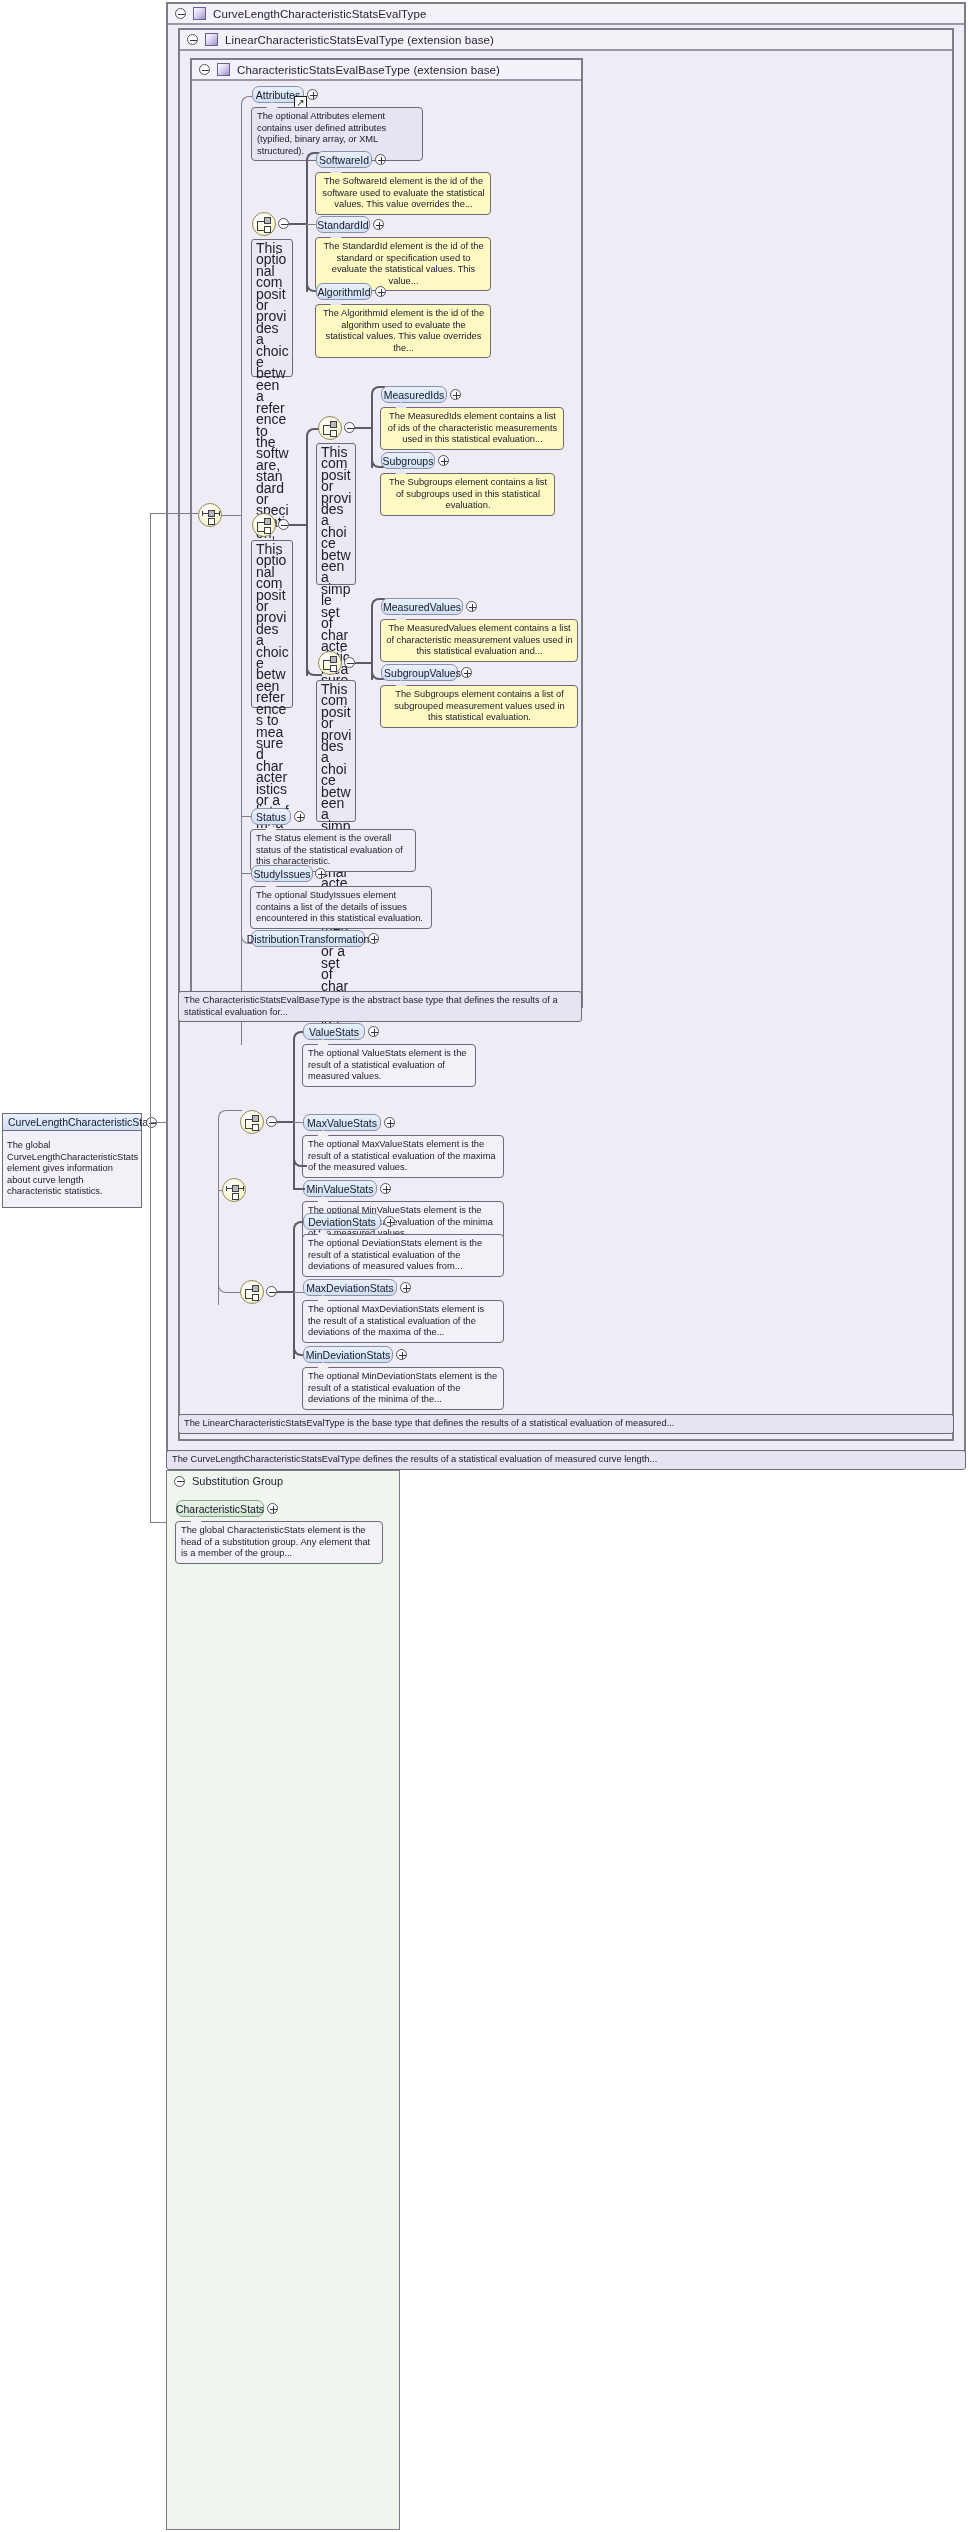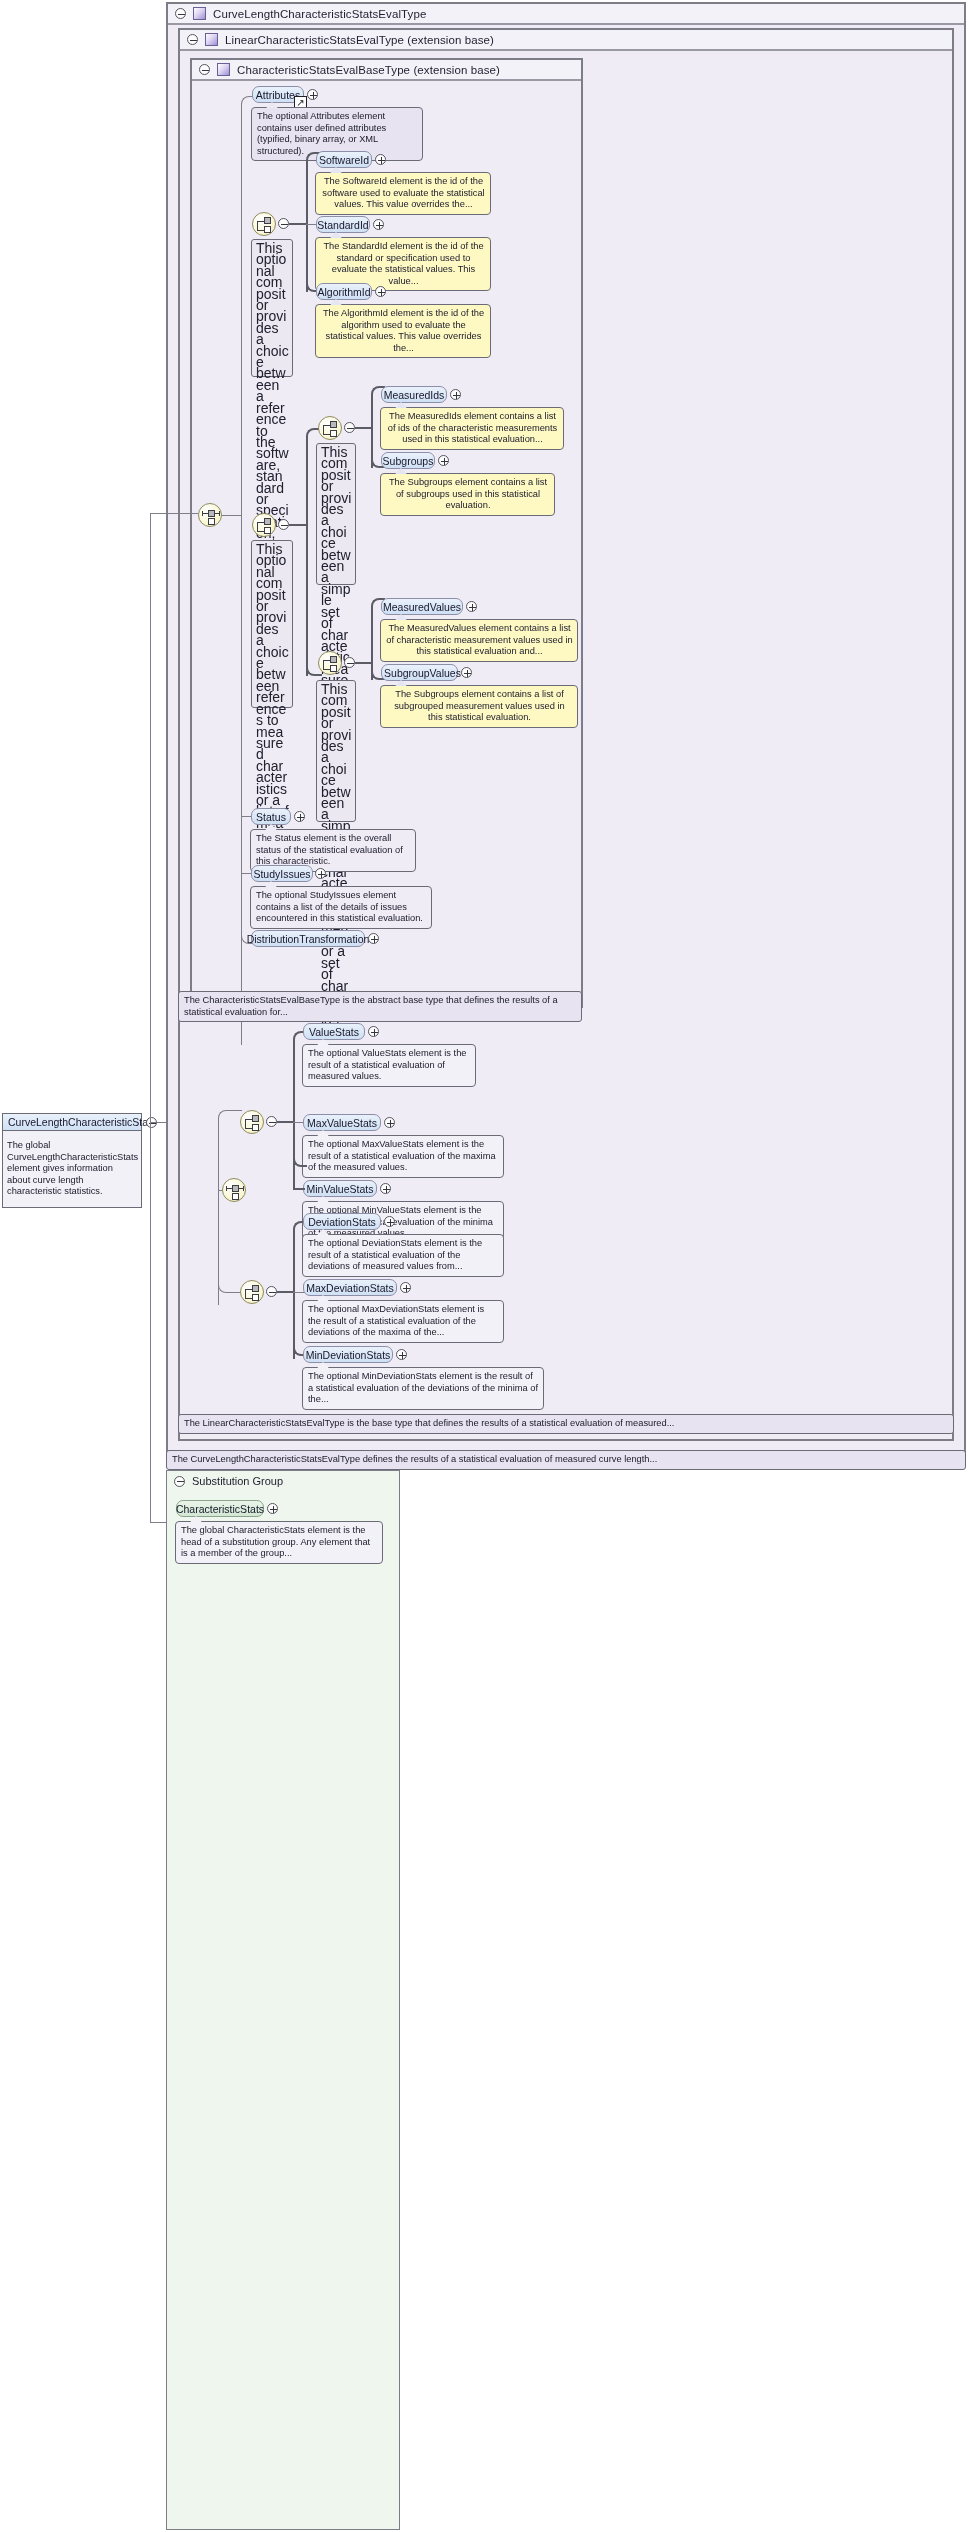--- a/index.html
+++ b/index.html
@@ -495,21 +495,21 @@
   <div class="note white" style="left:302px; top:1300px; width:202px;">
     <span class="tail"></span>
     <span>The optional MaxDeviationStats element is the result of a statistical evaluation of the deviations of the maxima of the...</span>
   </div>
 
   <div class="elbow bl thick" style="left:293px; top:1340px; width:14px; height:16px;"></div>
   <div class="el" style="left:303px; top:1346px; width:90px;">
     <span>MinDeviationStats</span>
   </div>
   <div class="el-plus" style="left:396px; top:1349px;"></div>
-  <div class="note white" style="left:302px; top:1367px; width:242px;">
+  <div class="note white" style="left:302px; top:1367px; width:202px;">
     <span class="tail"></span>
     <span>The optional MinDeviationStats element is the result of a statistical evaluation of the deviations of the minima of the...</span>
   </div>
 
   <div class="bar-note" style="left:178px; top:1414px; width:776px;">
     <span>The LinearCharacteristicStatsEvalType is the base type that defines the results of a statistical evaluation of measured...</span>
   </div>
 
   <div class="bar-note" style="left:166px; top:1450px; width:800px;">
     <span>The CurveLengthCharacteristicStatsEvalType defines the results of a statistical evaluation of measured curve length...</span>

